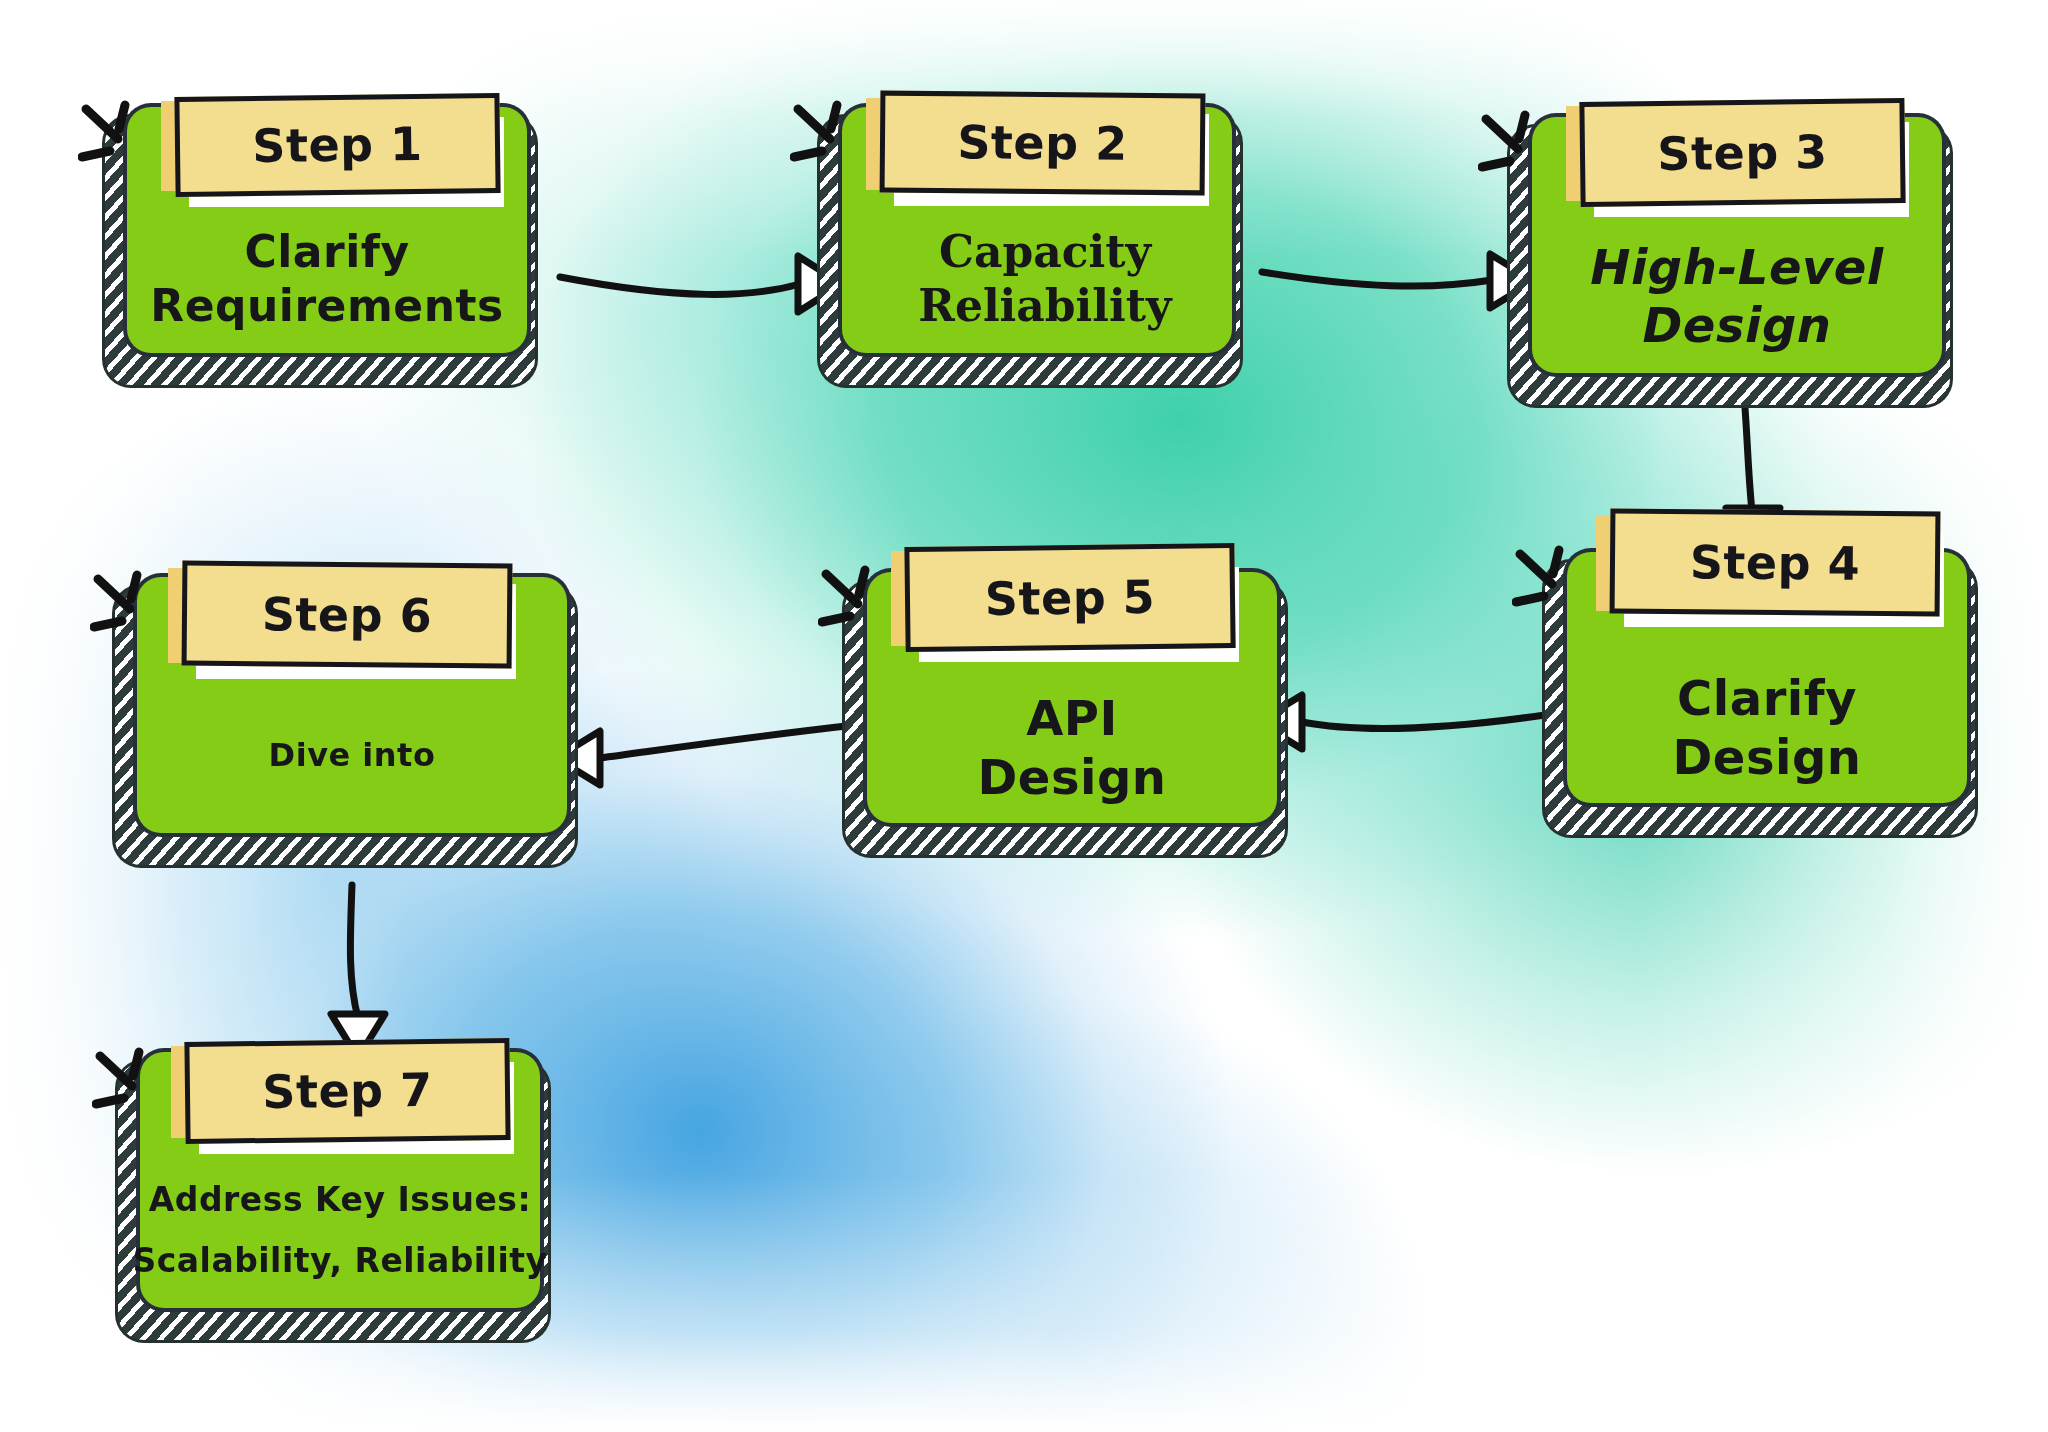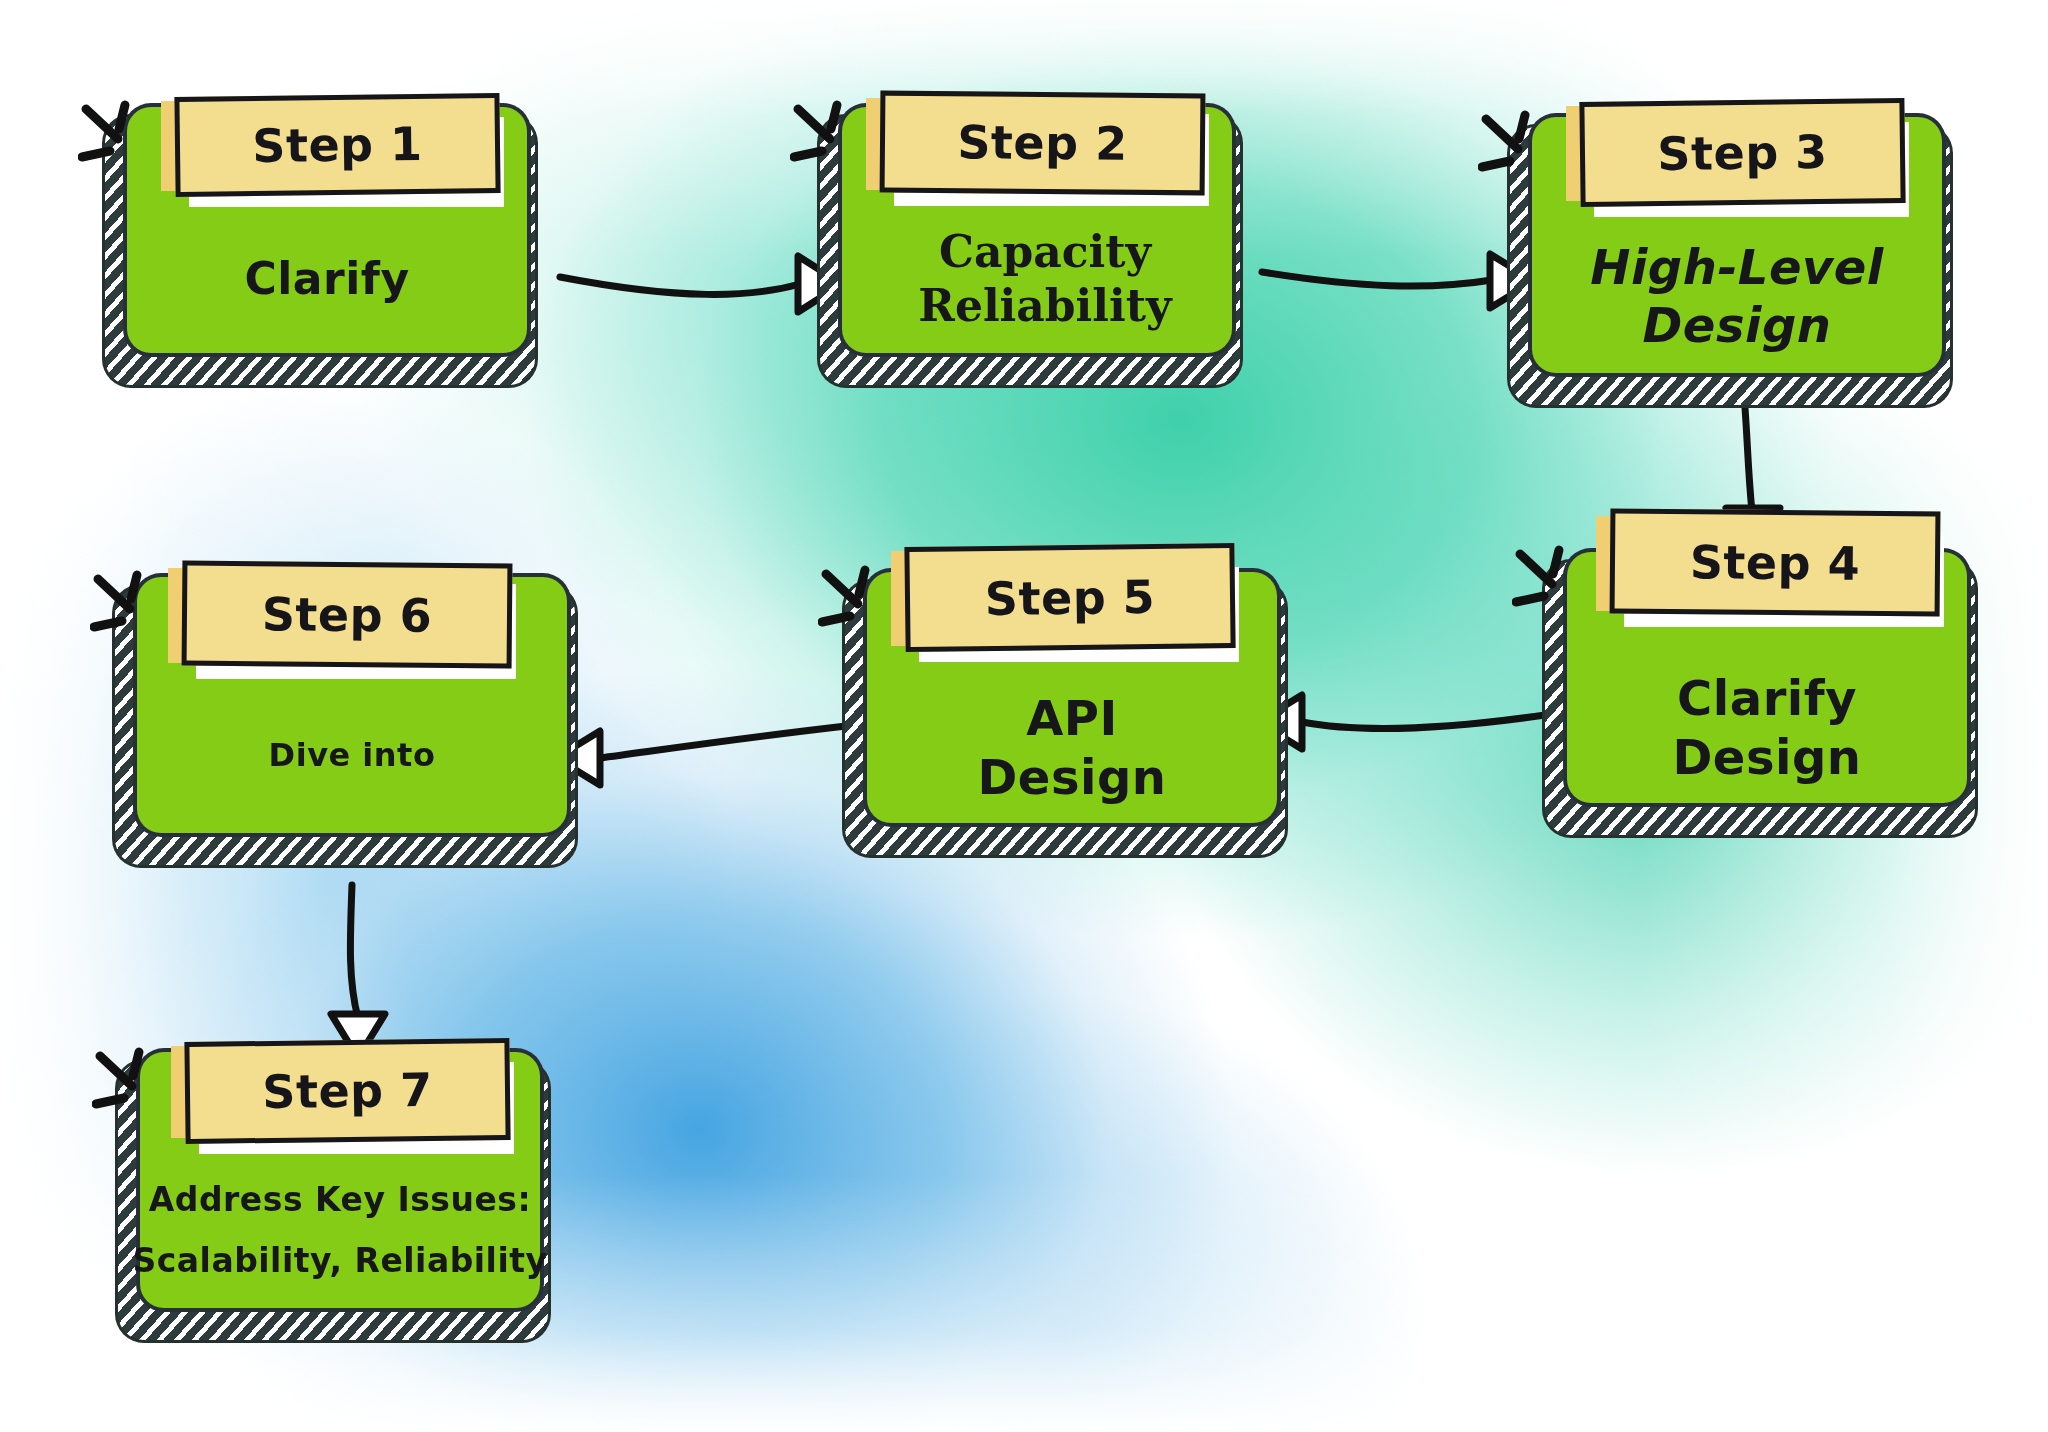--- a/index.html
+++ b/index.html
@@ -174,20 +174,21 @@
       <polygon points="331,1014 385,1014 358,1058"></polygon>
     </g>
   </svg>
 
   <div id="nodes-root">
       <div class="card" style="left: 105px; top: 95px; width: 430px; height: 290px;">
         <div class="card-hatch"></div>
         <div class="card-body">
           <div class="card-body-text f-comic" style="font-size: 44px;">
             <span class="ln">Clarify</span>
+            <span class="ln">Requirements</span>
           </div>
         </div>
       </div>
       <div class="card-tab-shadow2" style="left: 161px; top: 101px; width: 315px; height: 90px;"></div>
       <div class="card-tab-shadow" style="left: 189px; top: 117px; width: 315px; height: 90px;"></div>
       <div class="card-tab" style="left: 175px; top: 95px; width: 315px; height: 90px; font-size: 46px; transform: rotate(-0.7deg);">
         <span>Step 1</span>
       </div>
       <div class="sparkle" style="left: 78px; top: 95px;"><svg viewBox="0 0 70 80" width="70" height="80">
           <g stroke="#111111" stroke-width="9" stroke-linecap="round">

